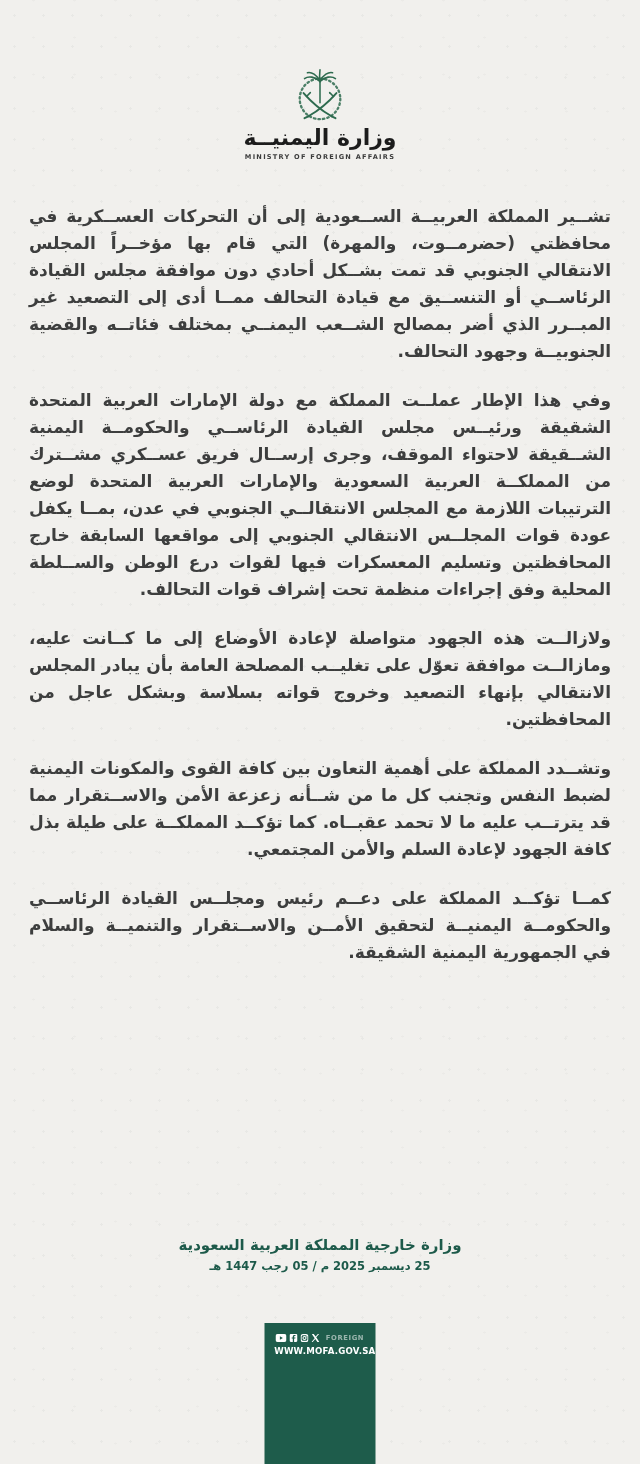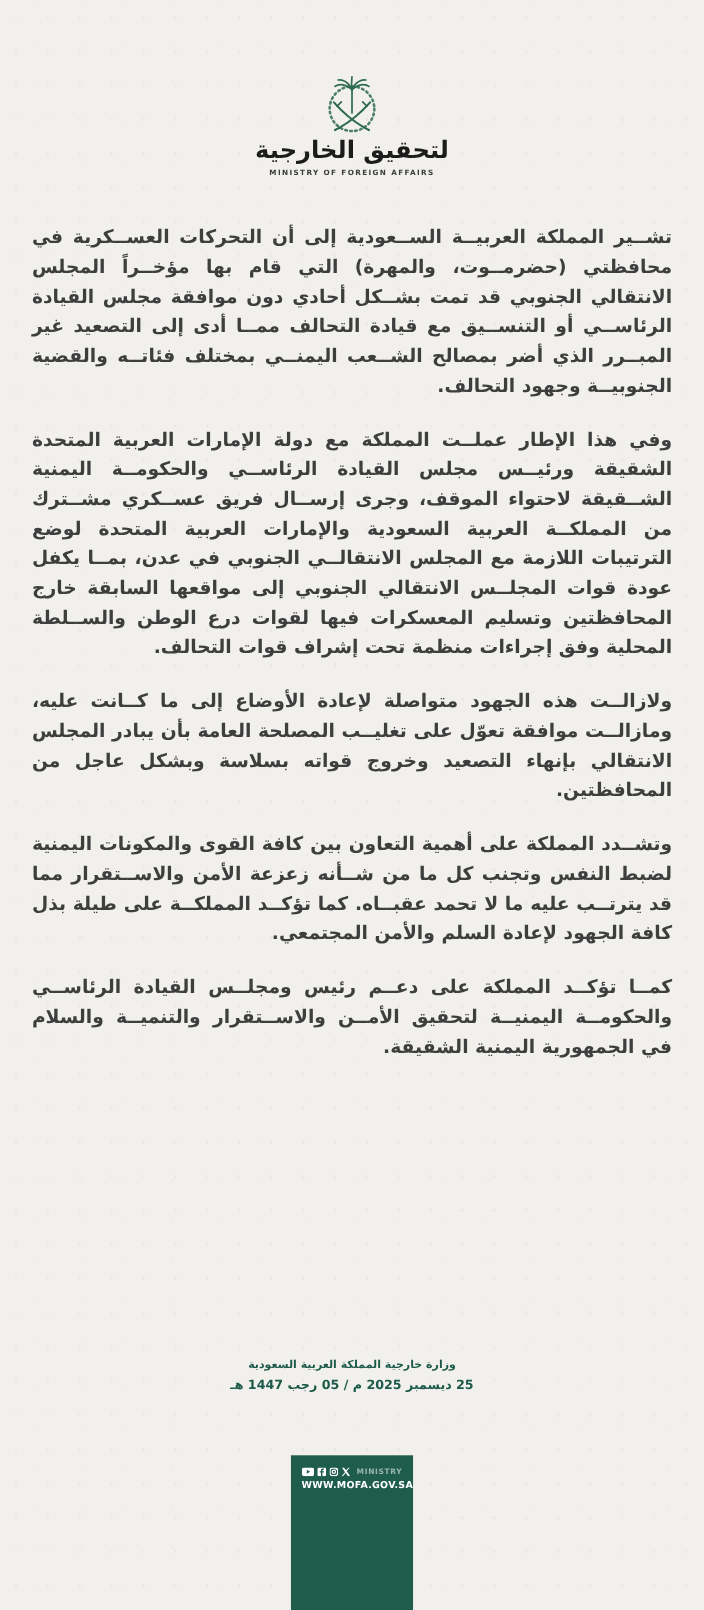--- a/index.html
+++ b/index.html
@@ -41,21 +41,21 @@
     font-size:17px;line-height:27px;font-weight:bold;
   }
   .statement p{margin:0 0 22px 0;}
   .statement p:last-child{margin-bottom:0;}
   
   .sig-block{
     position:absolute;top:1236px;left:0;width:100%;
     text-align:center;direction:rtl;
     color:#1d5a4a;
   }
-  .sig-ministry{font-size:10px;font-weight:bold;margin-bottom:5px;}
+  .sig-ministry{font-size:15px;font-weight:bold;margin-bottom:5px;}
   .sig-date{font-size:11.5px;font-weight:bold;}
   
   .social-bar{
     position:absolute;top:1323px;bottom:0;left:50%;
     transform:translateX(-50%);
     width:111px;background:#1e5c4b;
     padding-top:10px;box-sizing:border-box;
   }
   .icons-row{
     display:flex;align-items:center;justify-content:center;
@@ -93,21 +93,21 @@
         <path d="M30 16 C29 9, 30 5, 30 4"></path>
 
         <path d="M13 28 C20 36, 28 44, 42 52" stroke-width="2"></path>
         <path d="M47 28 C40 36, 32 44, 18 52" stroke-width="2"></path>
         <path d="M16 31.5 L20 27.5"></path>
         <path d="M44 31.5 L40 27.5"></path>
         <path d="M42 52 L46 54" stroke-width="2"></path>
         <path d="M18 52 L14 54" stroke-width="2"></path>
       </g>
     </svg>
-    <div class="wordmark-ar" dir="rtl">لتحقيق الخارجية</div>
+    <div class="wordmark-ar" dir="rtl">وزارة اليمنيــة</div>
     <div class="wordmark-en">MINISTRY OF FOREIGN AFFAIRS</div>
   </header>
 
   <main class="statement" dir="rtl">
     <p>تشــير المملكة العربيــة الســعودية إلى أن التحركات العســكرية في محافظتي (حضرمــوت، والمهرة) التي قام بها مؤخــراً المجلس الانتقالي الجنوبي قد تمت بشــكل أحادي دون موافقة مجلس القيادة الرئاســي أو التنســيق مع قيادة التحالف ممــا أدى إلى التصعيد غير المبــرر الذي أضر بمصالح الشــعب اليمنــي بمختلف فئاتــه والقضية الجنوبيــة وجهود التحالف.</p>
     <p>وفي هذا الإطار عملــت المملكة مع دولة الإمارات العربية المتحدة الشقيقة ورئيــس مجلس القيادة الرئاســي والحكومــة اليمنية الشــقيقة لاحتواء الموقف، وجرى إرســال فريق عســكري مشــترك من المملكــة العربية السعودية والإمارات العربية المتحدة لوضع الترتيبات اللازمة مع المجلس الانتقالــي الجنوبي في عدن، بمــا يكفل عودة قوات المجلــس الانتقالي الجنوبي إلى مواقعها السابقة خارج المحافظتين وتسليم المعسكرات فيها لقوات درع الوطن والســلطة المحلية وفق إجراءات منظمة تحت إشراف قوات التحالف.</p>
     <p>ولازالــت هذه الجهود متواصلة لإعادة الأوضاع إلى ما كــانت عليه، ومازالــت موافقة تعوّل على تغليــب المصلحة العامة بأن يبادر المجلس الانتقالي بإنهاء التصعيد وخروج قواته بسلاسة وبشكل عاجل من المحافظتين.</p>
     <p>وتشــدد المملكة على أهمية التعاون بين كافة القوى والمكونات اليمنية لضبط النفس وتجنب كل ما من شــأنه زعزعة الأمن والاســتقرار مما قد يترتــب عليه ما لا تحمد عقبــاه. كما تؤكــد المملكــة على طيلة بذل كافة الجهود لإعادة السلم والأمن المجتمعي.</p>
     <p>كمــا تؤكــد المملكة على دعــم رئيس ومجلــس القيادة الرئاســي والحكومــة اليمنيــة لتحقيق الأمــن والاســتقرار والتنميــة والسلام في الجمهورية اليمنية الشقيقة.</p>
   </main>
@@ -128,18 +128,18 @@
         <path d="M4.6 8 V4.6 H5.8 L6 3.4 H4.6 V2.7 C4.6 2.3 4.8 2.1 5.3 2.1 H6 V1 C5.7 1 5.3 1 4.9 1 C3.9 1 3.3 1.6 3.3 2.6 V3.4 H2.2 V4.6 H3.3 V8 Z" fill="#1e5c4b"></path>
       </svg>
       <svg width="8" height="8" viewBox="0 0 8 8">
         <rect x="0.6" y="0.6" width="6.8" height="6.8" rx="2" fill="none" stroke="#ffffff" stroke-width="1.1"></rect>
         <circle cx="4" cy="4" r="1.5" fill="none" stroke="#ffffff" stroke-width="1.1"></circle>
         <circle cx="6.1" cy="1.9" r="0.55" fill="#ffffff"></circle>
       </svg>
       <svg width="8" height="8" viewBox="0 0 8 8">
         <path d="M0.3 0 H2.2 L4.1 2.6 L6.4 0 H7.6 L4.7 3.3 L7.8 8 H5.9 L3.8 5 L1.2 8 H0 L3.2 4.3 Z" fill="#ffffff"></path>
       </svg>
-      <span class="handle">MINISTRY</span>
+      <span class="handle">FOREIGN</span>
     </div>
     <div class="website">WWW.MOFA.GOV.SA</div>
   </div>
 
 </div>
 
 </body></html>

